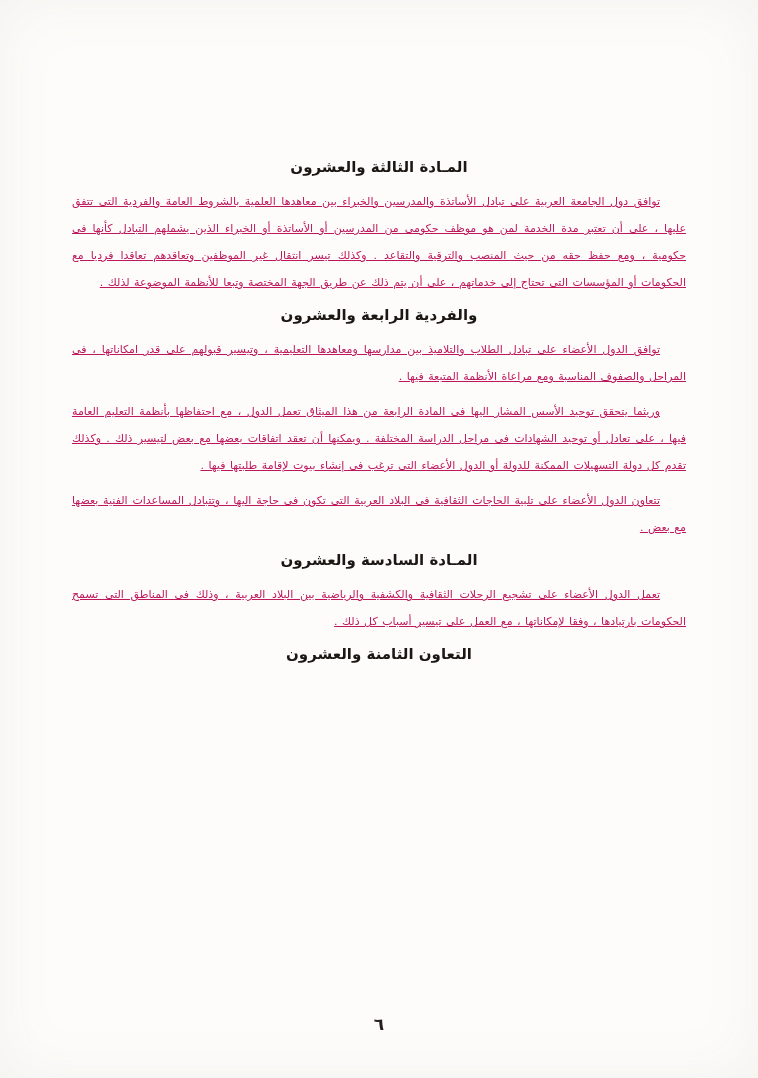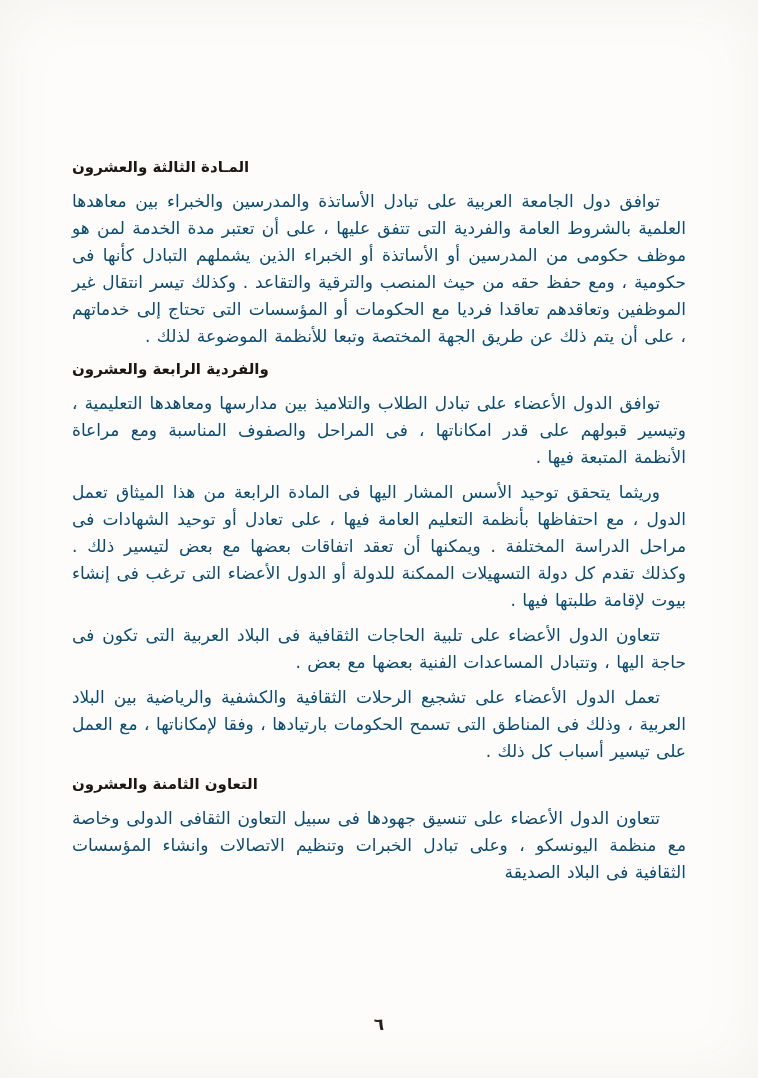--- a/index.html
+++ b/index.html
@@ -20,36 +20,37 @@
     color: #241f1b;
   }
   .content {
     position: absolute;
     top: 148px;
     right: 72px;
     left: 72px;
   }
   .article { margin: 0 0 6px 0; }
   .article-heading {
-    text-align: left;
+    text-align: center;
     font-weight: 700;
     font-size: 15px;
     letter-spacing: 0.2px;
     margin: 10px 0 12px 0;
     color: #1c1713;
   }
   .article-paragraph {
     margin: 0 0 8px 0;
-    font-size: 17px;
+    font-size: 11px;
     line-height: 27px;
     text-align: justify;
     text-align-last: right;
     text-indent: 26px;
     word-spacing: 1px;
-    color: #0c4a6e;
+    color: #be185d;
+    text-decoration: underline;
   }
   .page-number {
     position: absolute;
     bottom: 44px;
     left: 0;
     right: 0;
     text-align: center;
     font-size: 17px;
     font-weight: 700;
     color: #241f1b;
@@ -78,25 +79,25 @@
       <h2 class="article-heading">والفردية الرابعة والعشرون</h2>
       <p class="article-paragraph">توافق الدول الأعضاء على تبادل الطلاب والتلاميذ بين مدارسها ومعاهدها التعليمية ، وتيسير قبولهم على قدر امكاناتها ، فى المراحل والصفوف المناسبة ومع مراعاة الأنظمة المتبعة فيها .</p>
       <p class="article-paragraph">وريثما يتحقق توحيد الأسس المشار اليها فى المادة الرابعة من هذا الميثاق تعمل الدول ، مع احتفاظها بأنظمة التعليم العامة فيها ، على تعادل أو توحيد الشهادات فى مراحل الدراسة المختلفة . ويمكنها أن تعقد اتفاقات بعضها مع بعض لتيسير ذلك . وكذلك تقدم كل دولة التسهيلات الممكنة للدولة أو الدول الأعضاء التى ترغب فى إنشاء بيوت لإقامة طلبتها فيها .</p>
     </section>
 
     <section class="article">
       <p class="article-paragraph">تتعاون الدول الأعضاء على تلبية الحاجات الثقافية فى البلاد العربية التى تكون فى حاجة اليها ، وتتبادل المساعدات الفنية بعضها مع بعض .</p>
     </section>
 
     <section class="article">
+      <h2 class="article-heading">المـادة السادسة والعشرون</h2>
       <p class="article-paragraph">تعمل الدول الأعضاء على تشجيع الرحلات الثقافية والكشفية والرياضية بين البلاد العربية ، وذلك فى المناطق التى تسمح الحكومات بارتيادها ، وفقا لإمكاناتها ، مع العمل على تيسير أسباب كل ذلك .</p>
     </section>
 
 
     <section class="article">
       <h2 class="article-heading">التعاون الثامنة والعشرون</h2>
-      <p class="article-paragraph">تتعاون الدول الأعضاء على تنسيق جهودها فى سبيل التعاون الثقافى الدولى وخاصة مع منظمة اليونسكو ، وعلى تبادل الخبرات وتنظيم الاتصالات وانشاء المؤسسات الثقافية فى البلاد الصديقة</p>
     </section>
 
   </div>
 
   <div class="page-number">٦</div>
 </div>
 
 </body></html>

